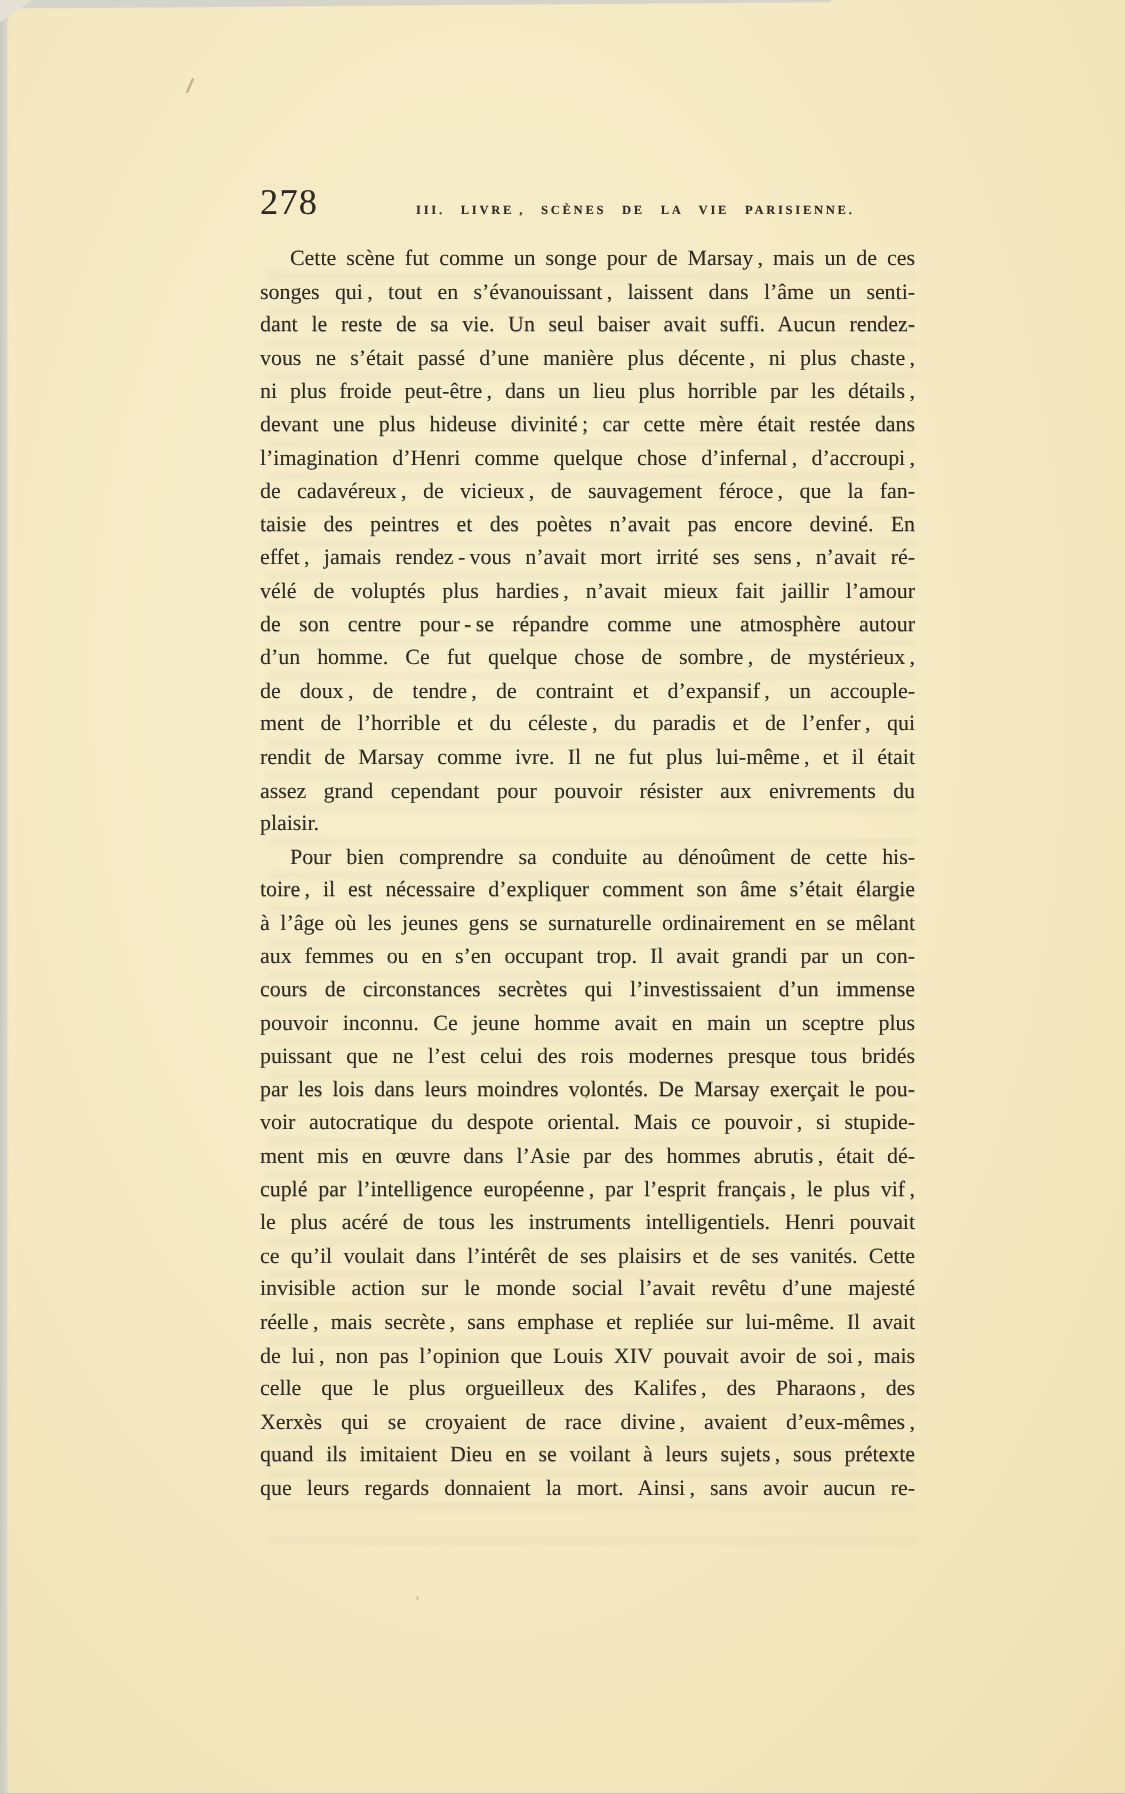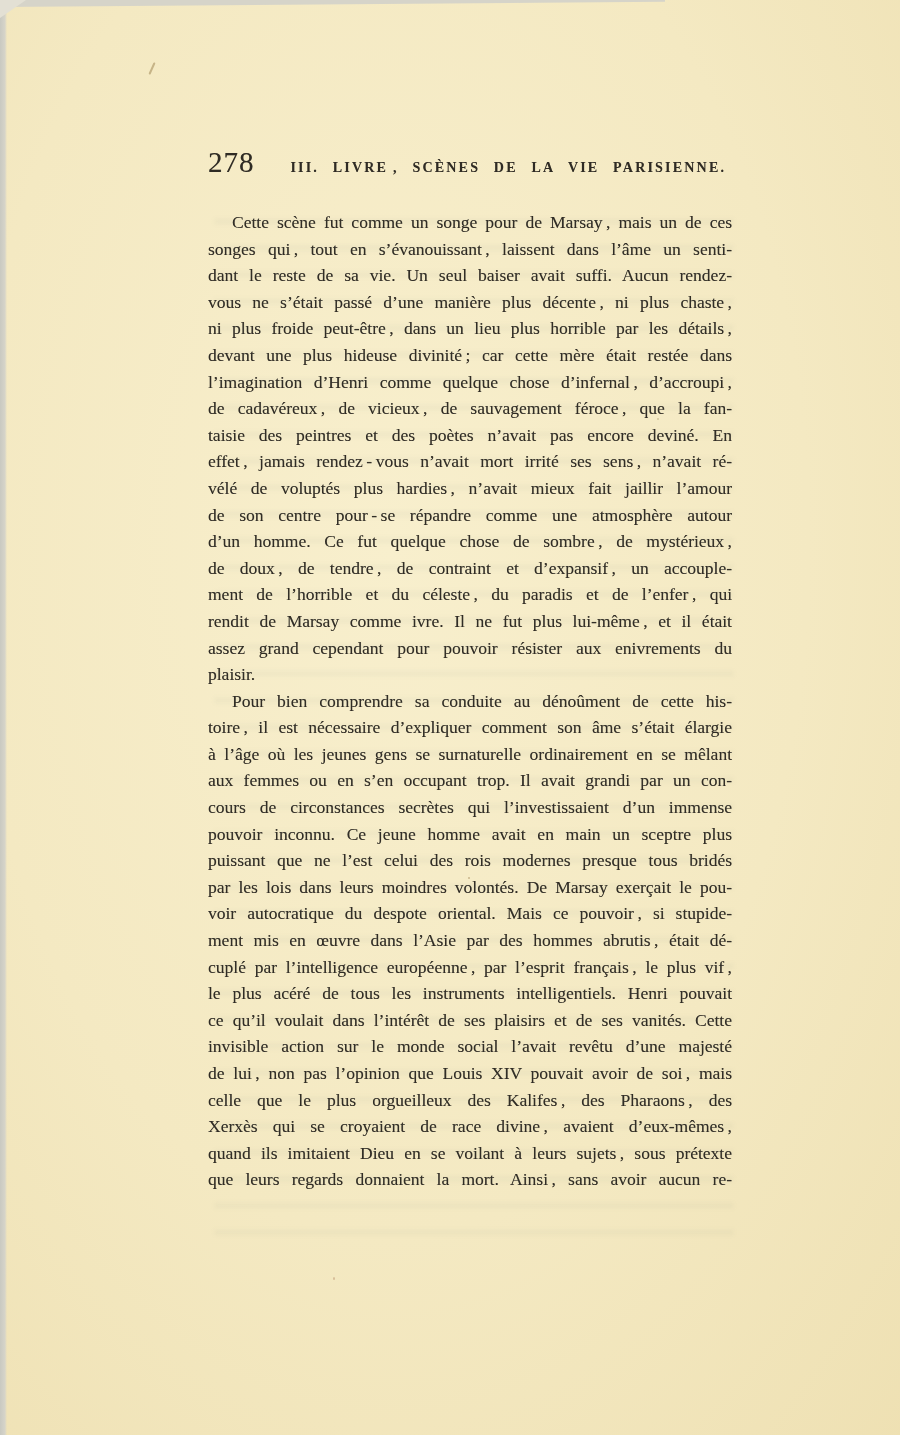--- a/index.html
+++ b/index.html
@@ -56,25 +56,25 @@
     pointer-events:none;
   }
   .content{position:absolute;left:208px;top:146px;width:524px;}
   .header-row{display:flex;align-items:baseline;height:34px;}
   .pagenum{
     font-size:29px;letter-spacing:1px;margin-right:30px;flex:0 0 auto;
     text-shadow:.2px .2px 0 rgba(47,43,36,.35);
   }
   .running-title{
     flex:1 1 auto;text-align:center;
-    font-size:14px;font-weight:700;letter-spacing:2.2px;word-spacing:8px;
+    font-size:10px;font-weight:700;letter-spacing:2.2px;word-spacing:8px;
     text-shadow:.2px .2px 0 rgba(47,43,36,.3);
     white-space:nowrap;
   }
-  .body{margin-top:29px;position:relative;}
+  .body{margin-top:13px;position:relative;}
   .para{margin:0;}
   .line{
     height:26.6px;line-height:26.6px;
     font-size:17.5px;
     text-align:justify;text-align-last:justify;
     text-shadow:.2px .2px 0 rgba(47,43,36,.35);
     overflow:visible;white-space:normal;
   }
   .line--first{text-indent:24px;}
   .line--end{text-align-last:left;}
@@ -125,20 +125,21 @@
           <div class="line">cours de circonstances secrètes qui l’investissaient d’un immense</div>
           <div class="line">pouvoir inconnu. Ce jeune homme avait en main un sceptre plus</div>
           <div class="line">puissant que ne l’est celui des rois modernes presque tous bridés</div>
           <div class="line">par les lois dans leurs moindres volontés. De Marsay exerçait le pou-</div>
           <div class="line">voir autocratique du despote oriental. Mais ce pouvoir , si stupide-</div>
           <div class="line">ment mis en œuvre dans l’Asie par des hommes abrutis , était dé-</div>
           <div class="line">cuplé par l’intelligence européenne , par l’esprit français , le plus vif ,</div>
           <div class="line">le plus acéré de tous les instruments intelligentiels. Henri pouvait</div>
           <div class="line">ce qu’il voulait dans l’intérêt de ses plaisirs et de ses vanités. Cette</div>
           <div class="line">invisible action sur le monde social l’avait revêtu d’une majesté</div>
+          <div class="line">réelle , mais secrète , sans emphase et repliée sur lui-même. Il avait</div>
           <div class="line">de lui , non pas l’opinion que Louis XIV pouvait avoir de soi , mais</div>
           <div class="line">celle que le plus orgueilleux des Kalifes , des Pharaons , des</div>
           <div class="line">Xerxès qui se croyaient de race divine , avaient d’eux-mêmes ,</div>
           <div class="line">quand ils imitaient Dieu en se voilant à leurs sujets , sous prétexte</div>
           <div class="line">que leurs regards donnaient la mort. Ainsi , sans avoir aucun re-</div>
         </div>
       </div>
   </div>
 
   <div class="showthrough"></div>

